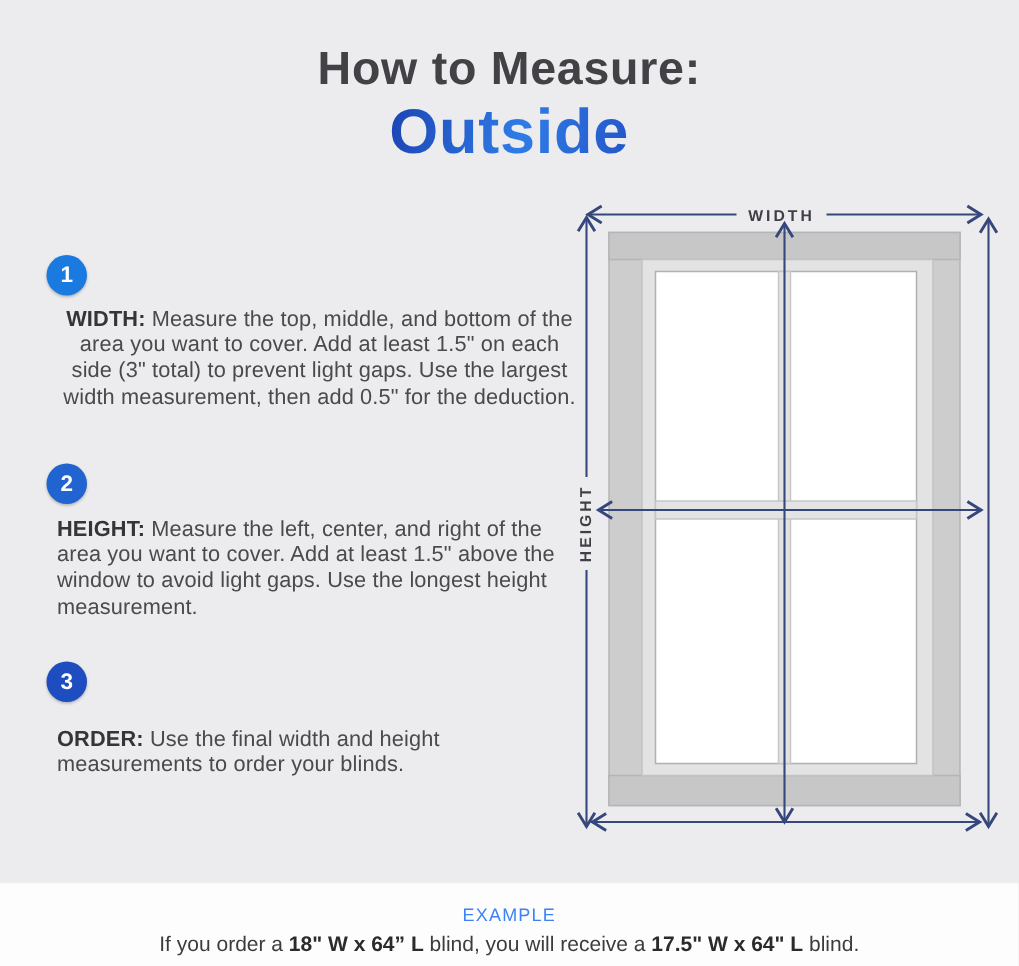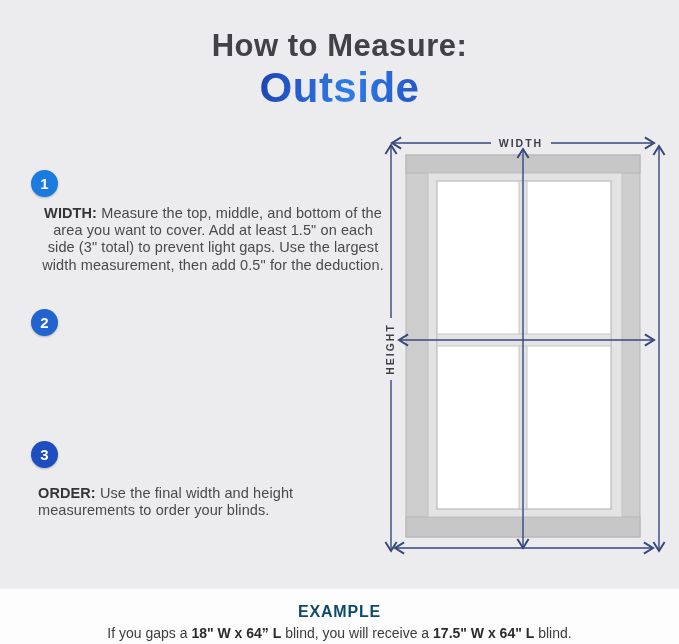--- a/index.html
+++ b/index.html
@@ -47,21 +47,21 @@
   .diagram{position:absolute;left:375px;top:130px;width:295px;height:435px;}
 
   
   .example-band{
     position:absolute;left:0;top:588px;width:679px;height:56px;
     background:#fdfdfe;border-top:1px solid rgba(0,0,0,.05);
     display:flex;flex-direction:column;align-items:center;justify-content:flex-start;
     padding-top:15px;box-sizing:border-box;
   }
   .example-heading{
-    font-size:16px;font-weight:700;color:#0c4a6e;letter-spacing:.8px;line-height:1;
+    font-size:12px;font-weight:400;color:#3b82f6;letter-spacing:.8px;line-height:1;
   }
   .example-sentence{
     margin-top:5px;font-size:14px;color:#3c3c3e;line-height:1.2;
   }
   .example-sentence .b{font-weight:700;color:#2b2b2d;}
 </style>
 </head>
 <body>
 
 <div class="canvas">
@@ -73,20 +73,24 @@
     </div>
   </div>
 
   <div class="badge badge-1">1</div>
   <div class="step-text step-text-1">
     <span class="step-label">WIDTH:</span>
     <span>Measure the top, middle, and bottom of the area you want to cover. Add at least 1.5" on each side (3" total) to prevent light gaps. Use the largest width measurement, then add 0.5" for the deduction.</span>
   </div>
 
   <div class="badge badge-2">2</div>
+  <div class="step-text step-text-2">
+    <span class="step-label">HEIGHT:</span>
+    <span>Measure the left, center, and right of the area you want to cover. Add at least 1.5" above the window to avoid light gaps. Use the longest height measurement.</span>
+  </div>
 
   <div class="badge badge-3">3</div>
   <div class="step-text step-text-3">
     <span class="step-label">ORDER:</span>
     <span>Use the final width and height measurements to order your blinds.</span>
   </div>
 
   <svg class="diagram" viewBox="0 0 295 435">
     <defs>
       <marker id="ah" markerWidth="12" markerHeight="12" refX="7.5" refY="5" orient="auto-start-reverse">
@@ -119,17 +123,17 @@
 
     <g stroke="#36477c" stroke-width="1.4" fill="none">
       <line x1="148" y1="19" x2="148" y2="418" marker-start="url(#ah)" marker-end="url(#ah)"></line>
       <line x1="24" y1="210" x2="279" y2="210" marker-start="url(#ah)" marker-end="url(#ah)"></line>
     </g>
   </svg>
 
   <div class="example-band">
     <div class="example-heading">EXAMPLE</div>
     <div class="example-sentence">
-      <span>If you gaps a </span><span class="b">18" W x 64” L</span><span> blind, you will receive a </span><span class="b">17.5" W x 64" L</span><span> blind.</span>
+      <span>If you order a </span><span class="b">18" W x 64” L</span><span> blind, you will receive a </span><span class="b">17.5" W x 64" L</span><span> blind.</span>
     </div>
   </div>
 
 </div>
 
 </body></html>

